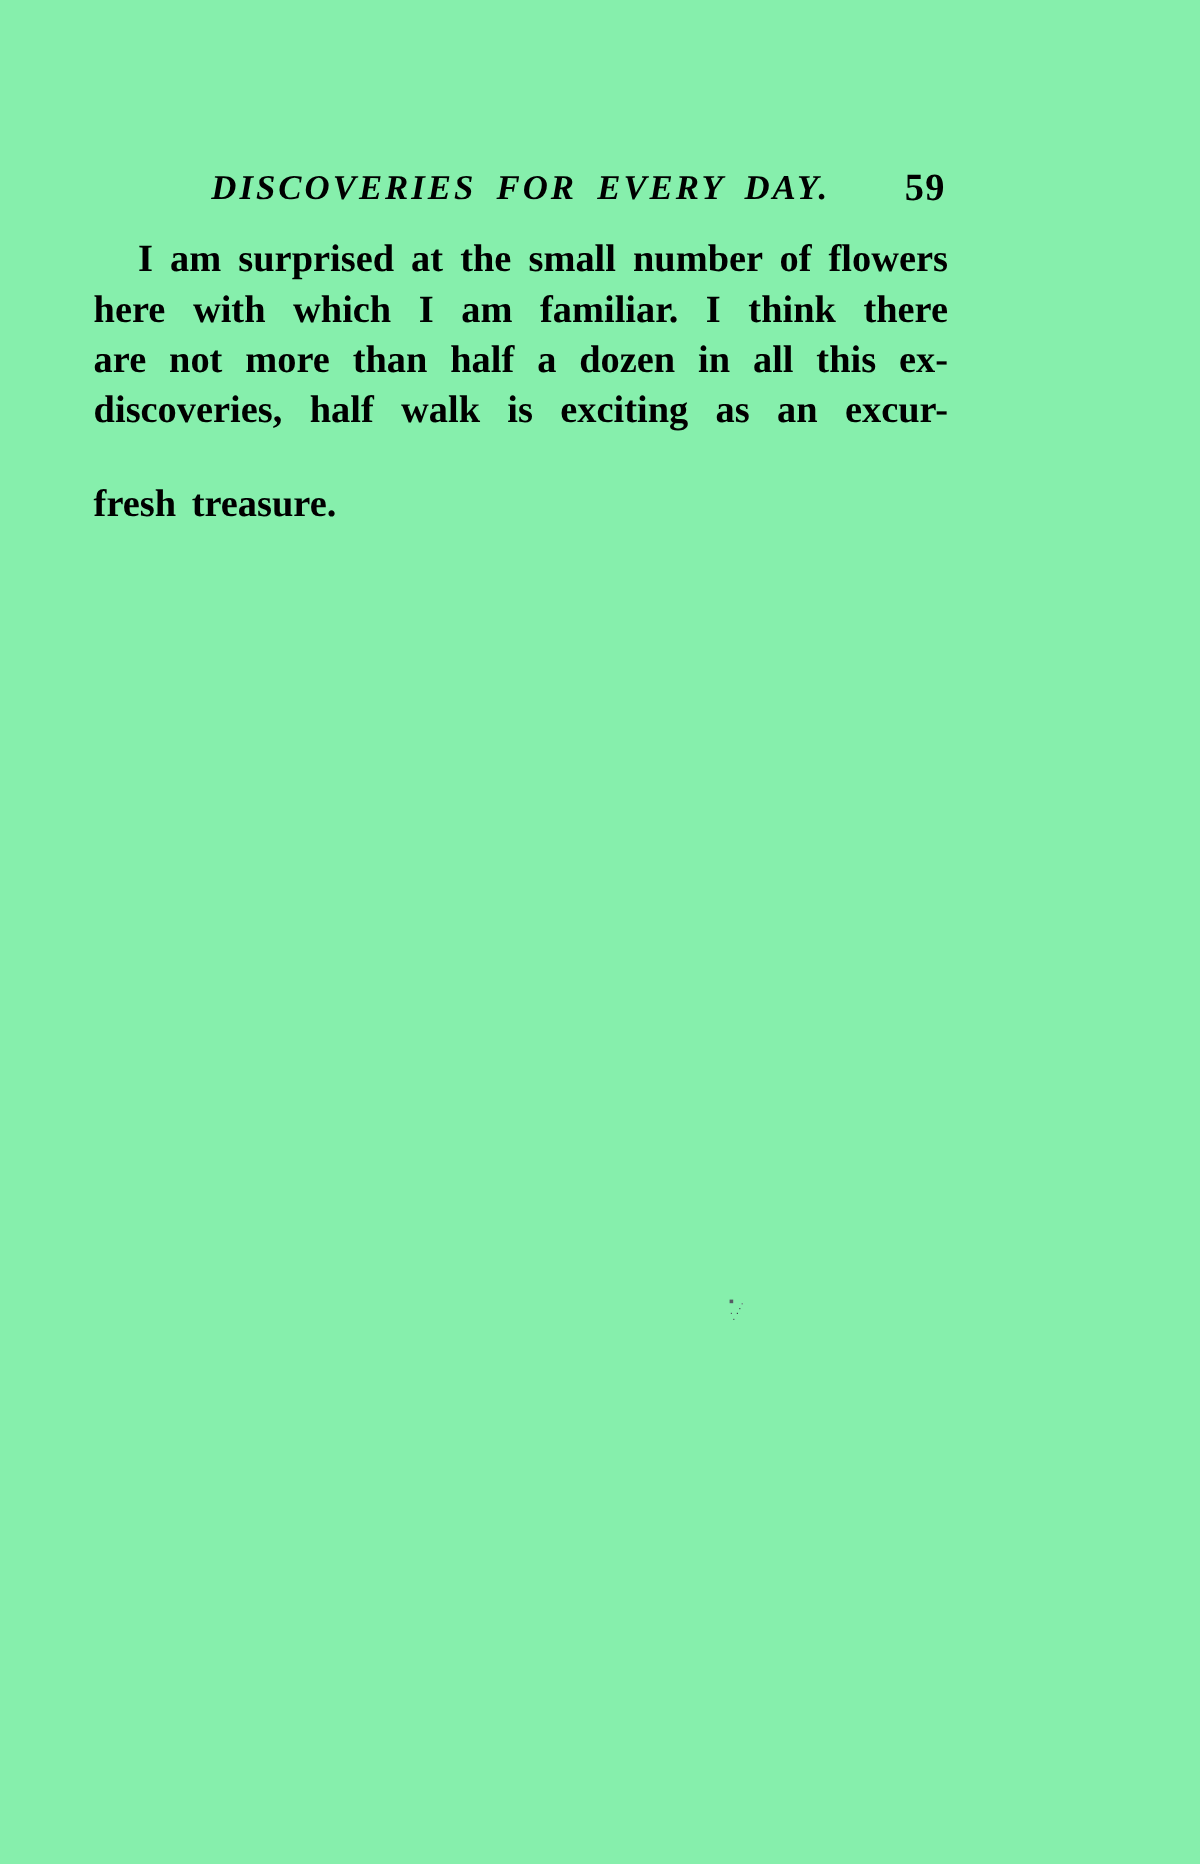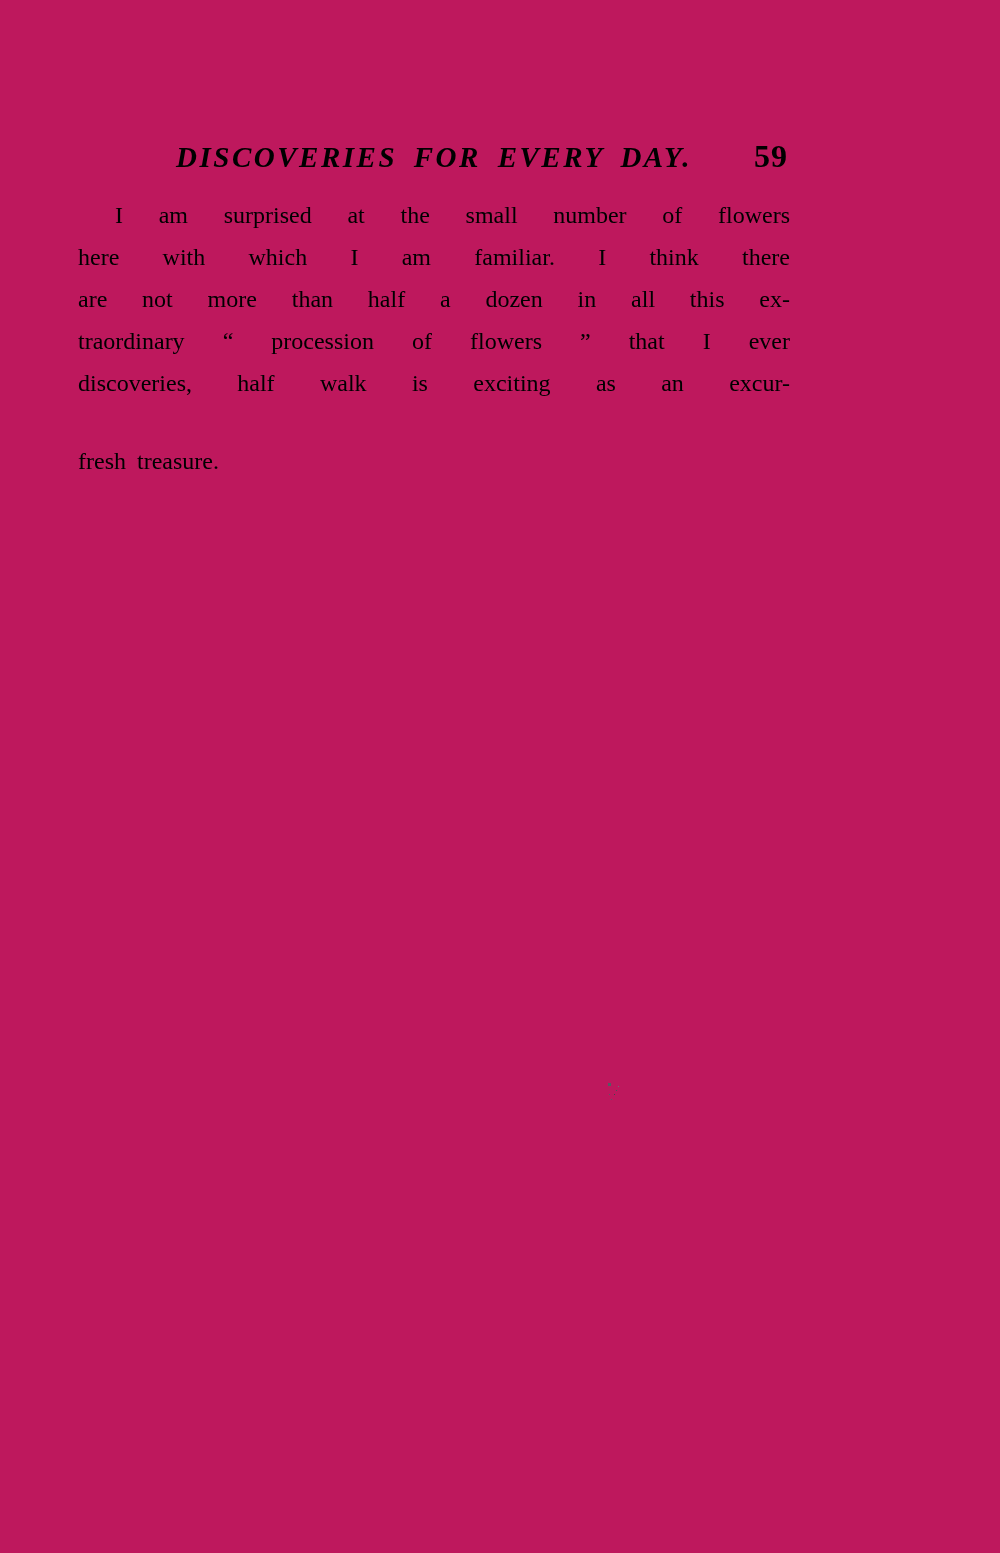--- a/index.html
+++ b/index.html
@@ -4,21 +4,21 @@
 <style>
   html, body {
     margin: 0;
     padding: 0;
     background: #ffffff;
   }
   .page {
     position: relative;
     width: 1000px;
     height: 1553px;
-    background: #be185d;
+    background: #86efac;
     color: #000000;
     font-family: "Liberation Serif", "DejaVu Serif", serif;
     overflow: hidden;
   }
   .header {
     position: absolute;
     top: 141px;
     left: 78px;
     width: 712px;
     height: 36px;
@@ -41,23 +41,23 @@
     font-weight: bold;
     font-size: 32px;
     letter-spacing: 1px;
     margin-left: 22px;
   }
   .body-text {
     position: absolute;
     top: 194px;
     left: 78px;
     width: 712px;
-    font-size: 24px;
+    font-size: 32px;
     line-height: 42px;
-    font-weight: 400;
+    font-weight: 700;
   }
   .line {
     text-align: justify;
     text-align-last: justify;
     white-space: normal;
   }
   .line.indent {
     text-indent: 37px;
   }
   .line.last {
@@ -88,20 +88,19 @@
 
   <div class="header">
     <span class="running-title">DISCOVERIES FOR EVERY DAY.</span>
     <span class="page-number">59</span>
   </div>
 
   <div class="body-text">
     <div class="line indent">I am surprised at the small number of flowers</div>
     <div class="line">here with which I am familiar.  I think there</div>
     <div class="line">are not more than half a dozen in all this ex-</div>
-    <div class="line">traordinary “ procession of flowers ” that I ever</div>
     <div class="line">discoveries, half walk is exciting as an excur-</div>
     <div class="line last">fresh treasure.</div>
   </div>
 
   <div class="ink-speck"></div>
 
 </div>
 
 </body></html>

